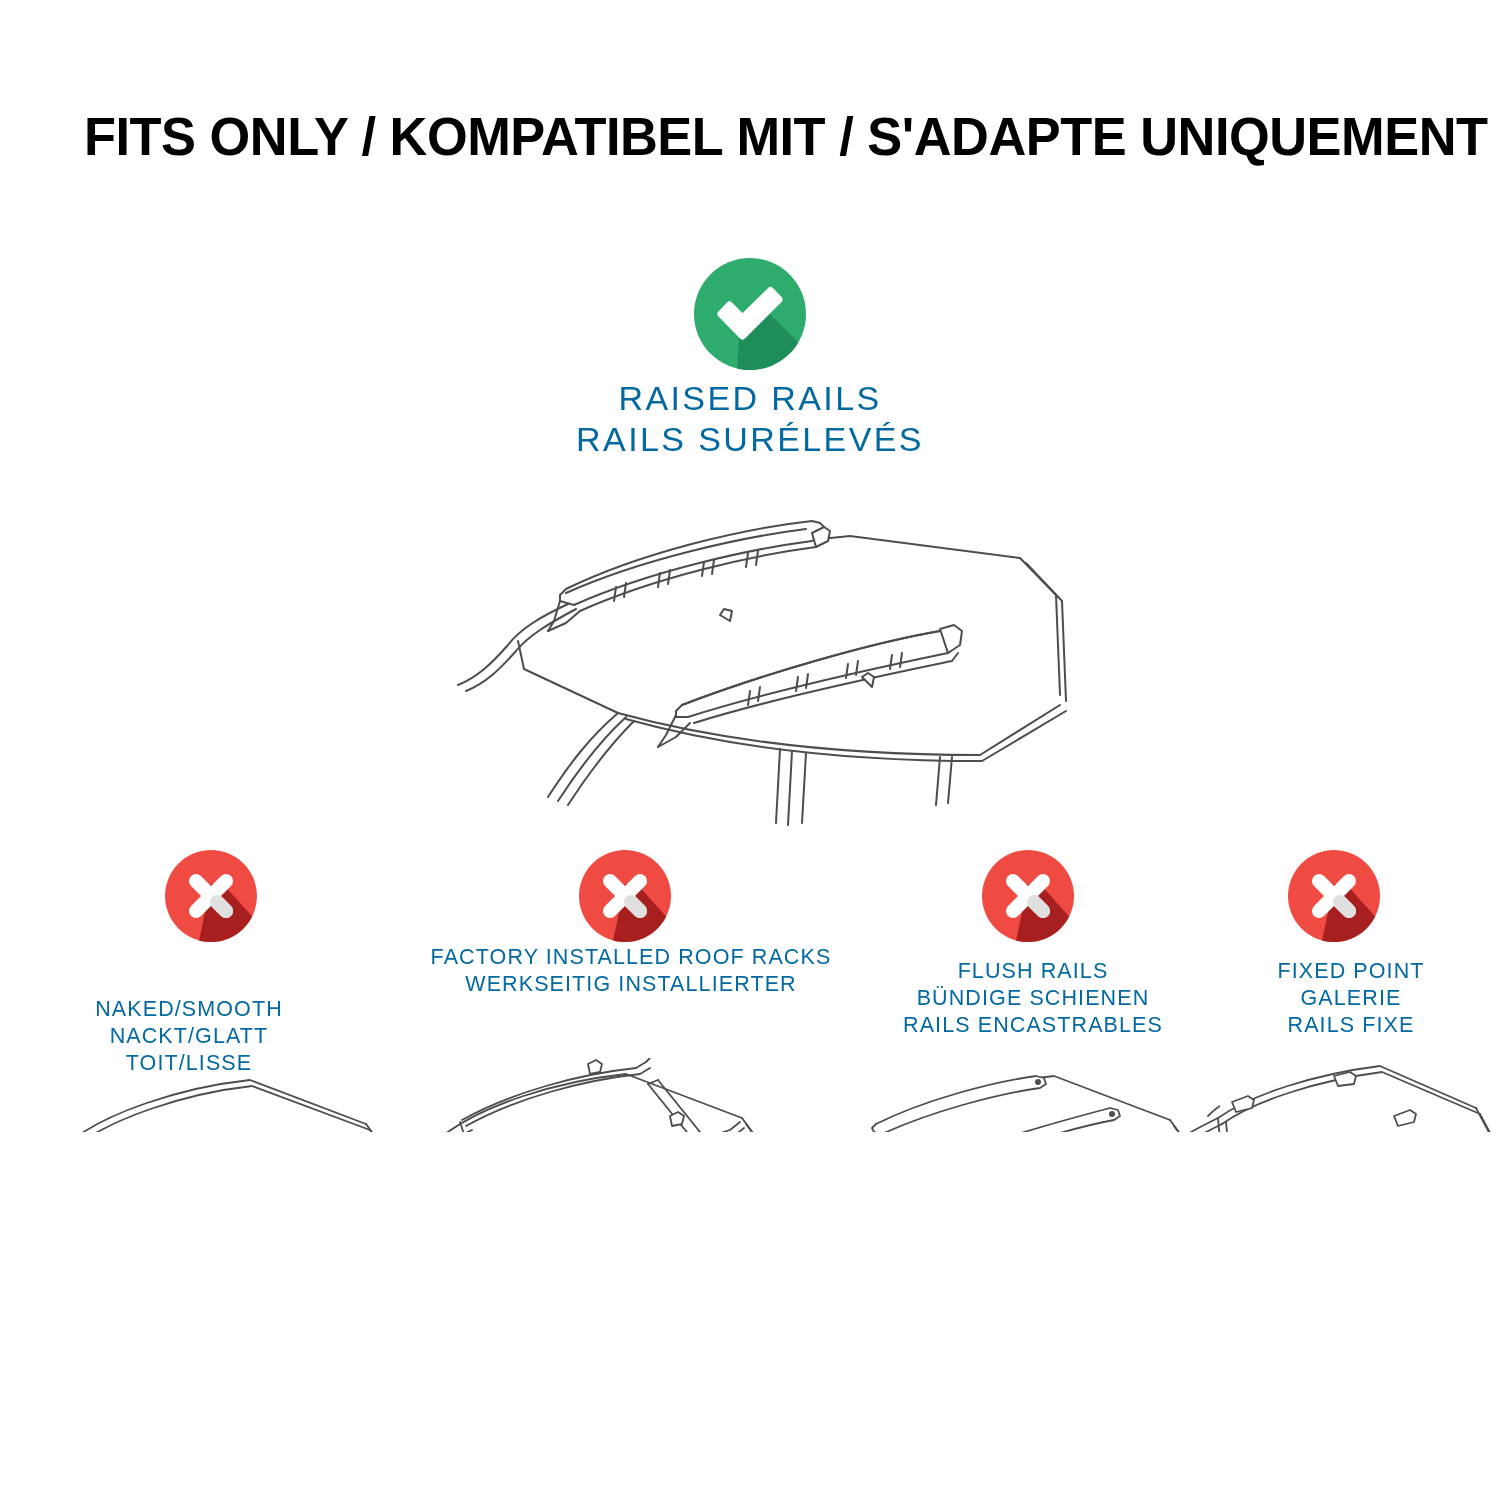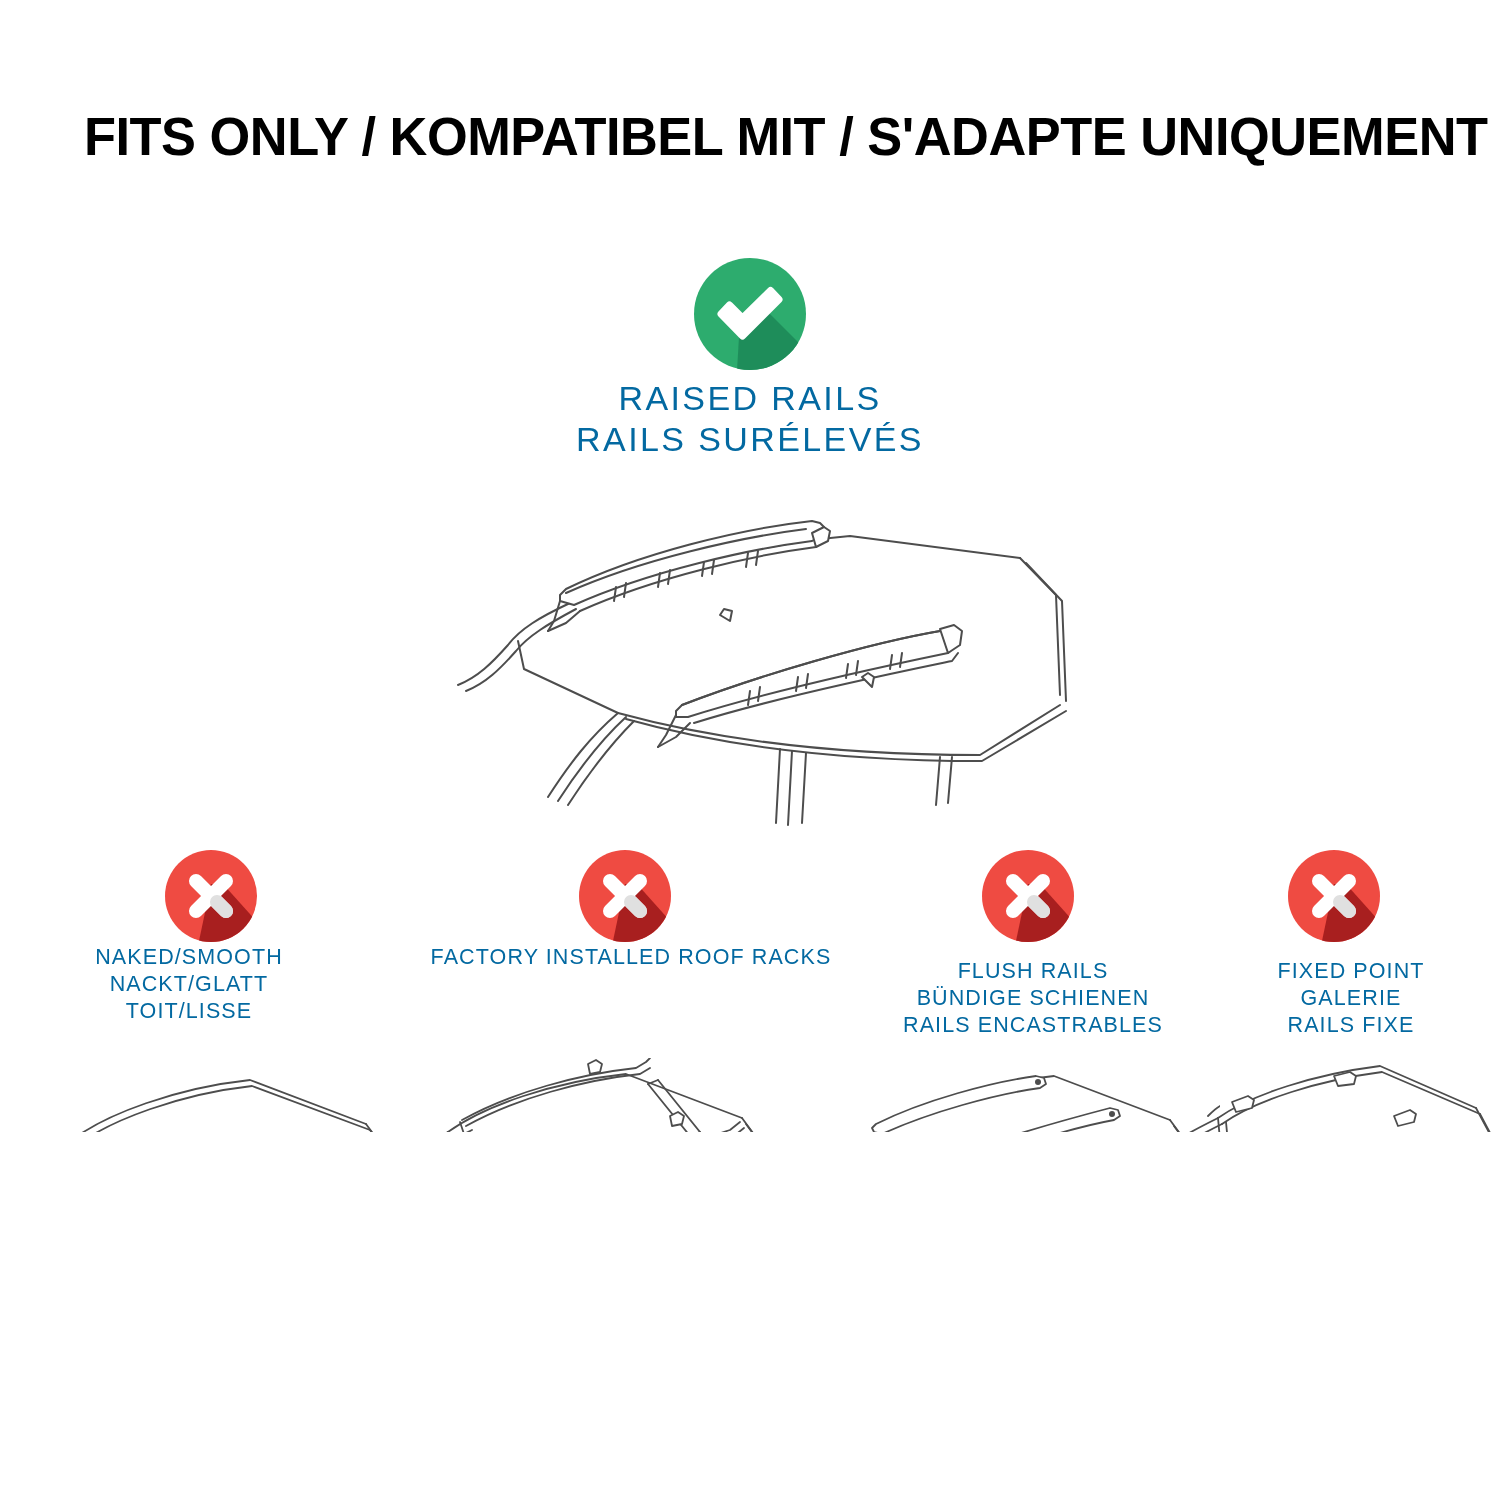--- a/index.html
+++ b/index.html
@@ -65,21 +65,21 @@
     font-size: 34px;
     line-height: 41px;
     letter-spacing: 2.4px;
   }
 
   .sub-label {
     font-size: 21.5px;
     line-height: 27px;
     letter-spacing: 1.1px;
   }
-  .sub-label.c1 { left:  24px; top: 944px; width: 330px; }
+  .sub-label.c1 { left:  24px; top: 996px; width: 330px; }
   .sub-label.c2 { left: 396px; top: 944px; width: 470px; }
   .sub-label.c3 { left: 868px; top: 958px; width: 330px; }
   .sub-label.c4 { left: 1206px; top: 958px; width: 290px; }
 
   
   .illus {
     position: absolute;
   }
   .illus svg {
     display: block;
@@ -264,20 +264,21 @@
       <g stroke-linecap="round" stroke-width="14">
         <line x1="31" y1="31" x2="61" y2="61" stroke="#ffffff"></line>
         <line x1="31" y1="61" x2="61" y2="31" stroke="#ffffff"></line>
         <line x1="52" y1="52" x2="61" y2="61" stroke="#e0e0e0"></line>
       </g>
     </svg>
   </div>
 
   <div class="label-block sub-label c2">
     <span class="line">FACTORY INSTALLED ROOF RACKS</span>
+    <span class="line">WERKSEITIG INSTALLIERTER</span>
   </div>
 
   <div class="illus" style="left:400px; top:1058px; width:392px; height:226px;">
     <svg width="392" height="226" viewBox="0 0 392 226" fill="none" stroke="#4d4d4d" stroke-width="1.8" stroke-linejoin="round" stroke-linecap="round">
       <path d="M50 72 L104 34 L236 16 L336 58 L330 92 L160 128 L88 110 Z" fill="#ffffff" stroke="none"></path>
 
       <path d="M48 74 C84 48 152 24 226 16 L342 60"></path>
 
       <path d="M48 74 C34 80 22 86 12 92"></path>
       <path d="M52 80 C38 86 26 92 16 98"></path>

